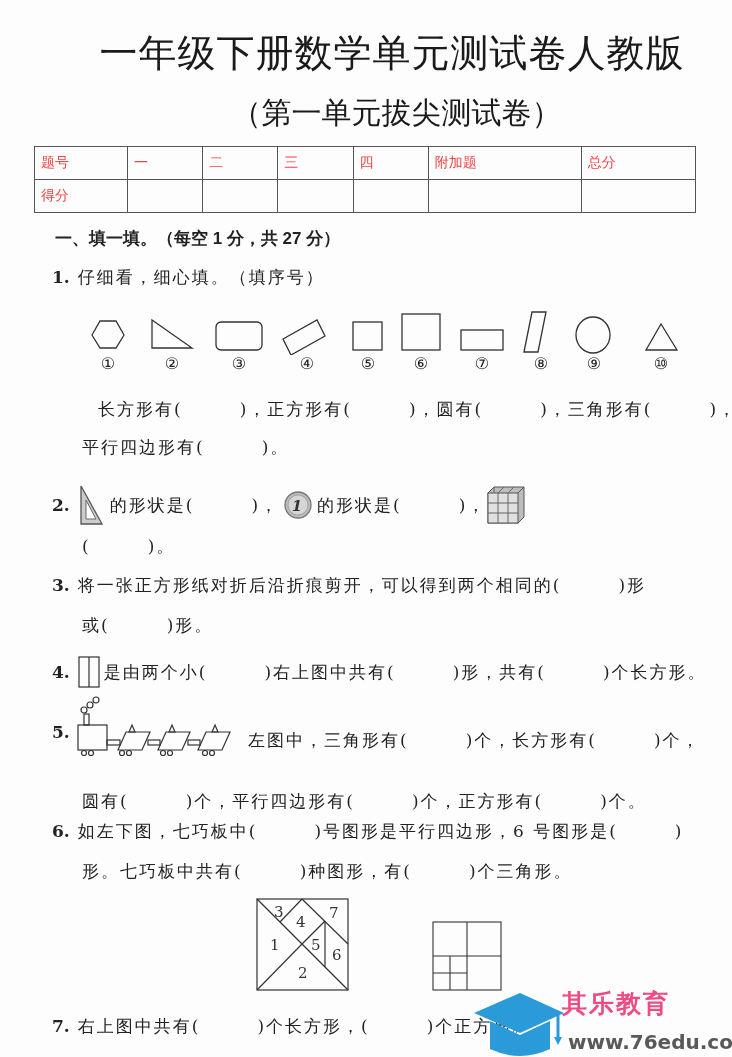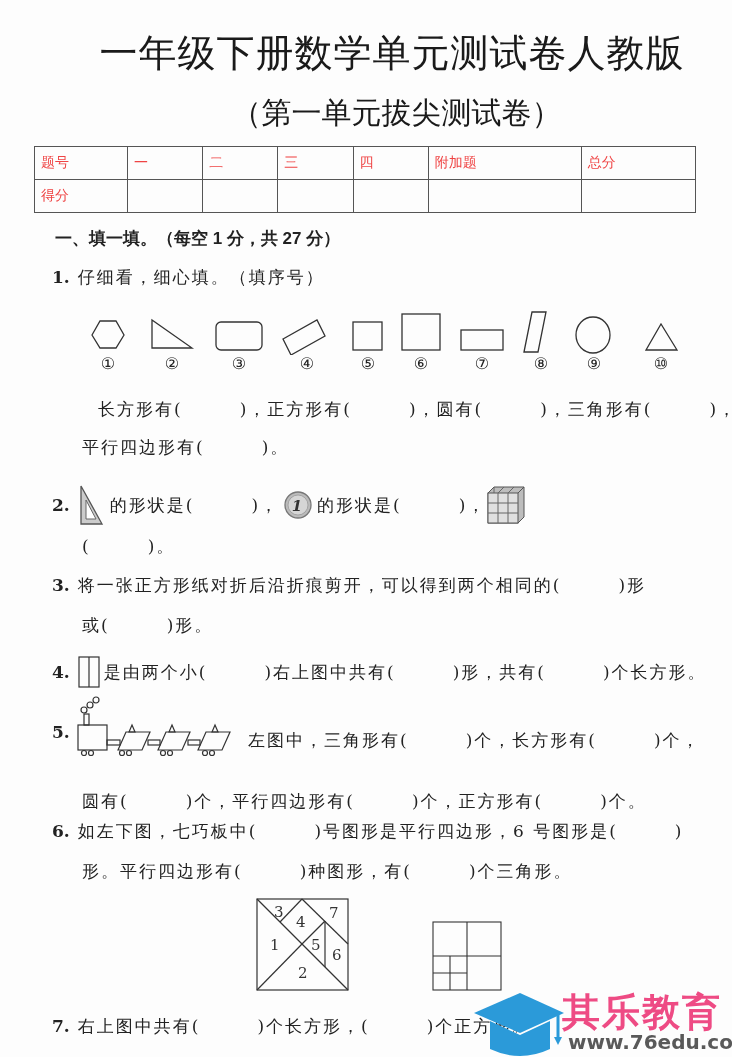--- a/index.html
+++ b/index.html
@@ -23,21 +23,21 @@
   table.score td {
     border: 1px solid #555; height: 32px; padding: 0 6px; vertical-align: middle; color: #ef4444;
   }
   .sec-title { left: 55px; top: 227px; font-size: 17px; font-weight: bold; font-family: Liberation Sans, sans-serif; }
   .line { font-size: 17px; white-space: nowrap; letter-spacing: 2px; }
   .qnum { font-weight: bold; font-family: "DejaVu Serif", serif; letter-spacing: 0; margin-right: 8px; }
   .shapes { left: 80px; top: 310px; width: 620px; height: 70px; }
   .shape-lbl { position: absolute; top: 44px; font-size: 16px; width: 30px; text-align: center; }
   .watermark-text {
     left: 562px; top: 987px; font-family: "DejaVu Sans", "Liberation Sans", sans-serif; font-weight: bold;
-    font-size: 38px; color: #ee4b84; letter-spacing: 2px;
+    font-size: 25px; color: #ee4b84; letter-spacing: 2px;
   }
   .watermark-url {
     left: 568px; top: 1030px; font-family: "DejaVu Sans", "Liberation Sans", sans-serif; font-weight: bold;
     font-size: 20px; color: #595959;
   }
 </style>
 </head>
 <body>
 
 <div class="abs title">一年级下册数学单元测试卷人教版</div>
@@ -168,21 +168,21 @@
   <polygon points="138,36 141,29 144,36"></polygon>
   <circle cx="131" cy="57" r="2.5"></circle>
     <circle cx="138" cy="57" r="2.5"></circle>
 </svg>
 <div class="abs line" style="left:248px; top:722px;margin-top:7px;">左图中，三角形有(　　　)个，长方形有(　　　)个，</div>
 <div class="abs line" style="left:82px; top:782px;margin-top:8px;">圆有(　　　)个，平行四边形有(　　　)个，正方形有(　　　)个。</div>
 
 <div class="abs line" style="left:52px; top:820px;">
   <span class="qnum">6.</span><span>如左下图，七巧板中(　　　)号图形是平行四边形，6 号图形是(　　　)</span>
 </div>
-<div class="abs line" style="left:82px; top:860px;">形。平行四边形有(　　　)种图形，有(　　　)个三角形。</div>
+<div class="abs line" style="left:82px; top:860px;">形。七巧板中共有(　　　)种图形，有(　　　)个三角形。</div>
 
 <svg class="abs" style="left:256px; top:898px;" width="94" height="94" fill="none" stroke="#333" stroke-width="1.2">
   <rect x="1" y="1" width="91" height="91"></rect>
   <line x1="1" y1="1" x2="92" y2="92"></line>
   <line x1="1" y1="92" x2="46" y2="46"></line>
   <line x1="24" y1="24" x2="46" y2="1"></line>
   <line x1="46" y1="1" x2="92" y2="46"></line>
   <line x1="46" y1="46" x2="69" y2="23"></line>
   <line x1="69" y1="23" x2="69" y2="69"></line>
   <text x="18" y="19" font-size="15" fill="#333" stroke="none" font-family="DejaVu Serif, serif">3</text>

